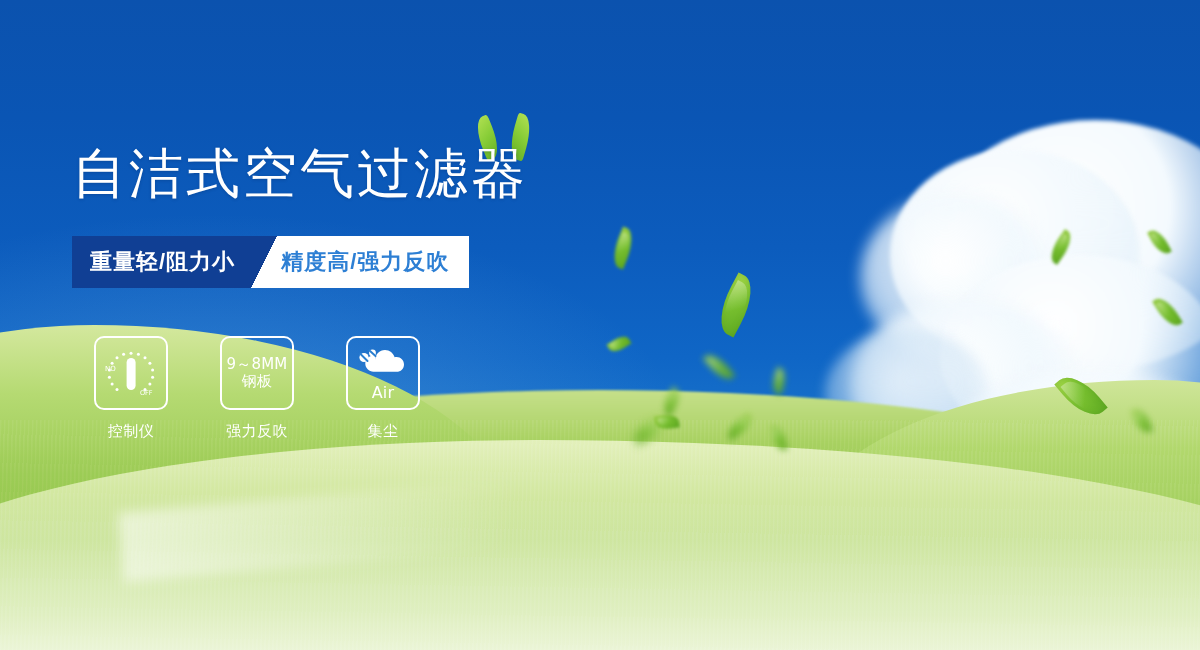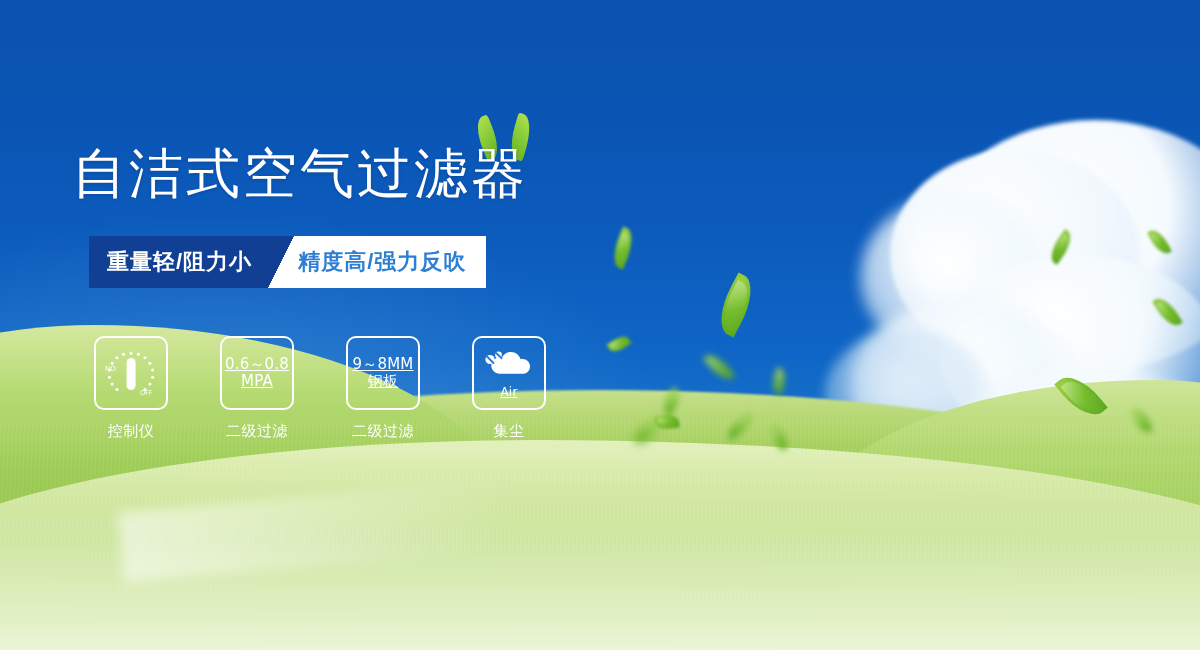--- a/index.html
+++ b/index.html
@@ -188,21 +188,20 @@
 
   
   .tagline {
     position: absolute;
     left: 72px;
     top: 236px;
     height: 52px;
     display: flex;
     align-items: stretch;
     white-space: nowrap;
-    margin-left: 17px;
   }
   .tag-left {
     background: #103f94;
     color: #ffffff;
     font-size: 22px;
     font-weight: bold;
     display: flex;
     align-items: center;
     padding: 0 16px 0 18px;
     letter-spacing: 1px;
@@ -241,21 +240,20 @@
     height: 74px;
     border: 2px solid #ffffff;
     border-radius: 10px;
     display: flex;
     flex-direction: column;
     align-items: center;
     justify-content: center;
     color: #ffffff;
     position: relative;
     box-sizing: border-box;
-    text-decoration: underline;
   }
   .feat-text {
     font-size: 15px;
     line-height: 1.12;
     text-align: center;
     letter-spacing: .2px;
     font-family: "DejaVu Sans", "Liberation Sans", sans-serif;
   }
   .feat-label {
     margin-top: 12px;
@@ -356,51 +354,44 @@
             <circle cx="15.0" cy="45.6" r="1.5"></circle>
             <rect x="24.6" y="14" width="9" height="32" rx="4.5"></rect>
           </g>
           <text x="3" y="27" font-size="7" fill="#ffffff" font-family="DejaVu Sans, sans-serif">NO</text>
           <text x="38" y="51" font-size="6.5" fill="#ffffff" font-family="DejaVu Sans, sans-serif">OFF</text>
         </svg>
       </div>
       <div class="feat-label">控制仪</div>
     </div>
 
-    <div class="feature">
-      <div class="feat-box">
-        <div class="feat-text">0.6～0.8</div>
-        <div class="feat-text">MPA</div>
-      </div>
-      <div class="feat-label">二级过滤</div>
-    </div>
 
 
     <div class="feature">
       <div class="feat-box">
         <div class="feat-text">9～8MM</div>
         <div class="feat-text">钢板</div>
       </div>
-      <div class="feat-label">二级过滤</div>
+      <div class="feat-label">强力反吹</div>
     </div>
 
     <div class="feature">
       <div class="feat-box">
         <svg width="56" height="40" viewBox="0 0 56 40" aria-hidden="true" style="margin-top:2px;">
           <g fill="#ffffff">
             <path d="M20 14c0-5.5 4.5-10 10-10 4.6 0 8.5 3.1 9.6 7.3.6-.2 1.3-.3 2-.3 4.1 0 7.4 3.3 7.4 7.4s-3.3 7.4-7.4 7.4H18.5C14 25.8 10.3 22.1 10.3 17.6S14 9.4 18.5 9.4c.5 0 1 .05 1.5.15z"></path>
             <circle cx="9" cy="11.5" r="4.6"></circle>
             <circle cx="17.5" cy="7" r="3.4"></circle>
           </g>
           <g stroke="#2a7fd0" stroke-width="2" fill="none" stroke-linecap="round">
             <line x1="5.5" y1="8" x2="12.5" y2="15"></line>
             <line x1="14.5" y1="4.5" x2="20.5" y2="10"></line>
           </g>
         </svg>
-        <div class="feat-text" style="font-size:12px; margin-top:-2px;">Air</div>
+        <div class="feat-text" style="font-size:16px; margin-top:-2px;">Air</div>
       </div>
       <div class="feat-label">集尘</div>
     </div>
 
   </div>
 
   <div class="leaf blur1" style="left:655px; top:415px; width:24px; height:14px; transform:rotate(-8deg); border-radius:0 60% 0 60%;"></div>
   <div class="leaf blur1" style="left:608px; top:338px; width:22px; height:12px; transform:rotate(-32deg); border-radius:0 60% 0 60%;"></div>
 
 </div>

